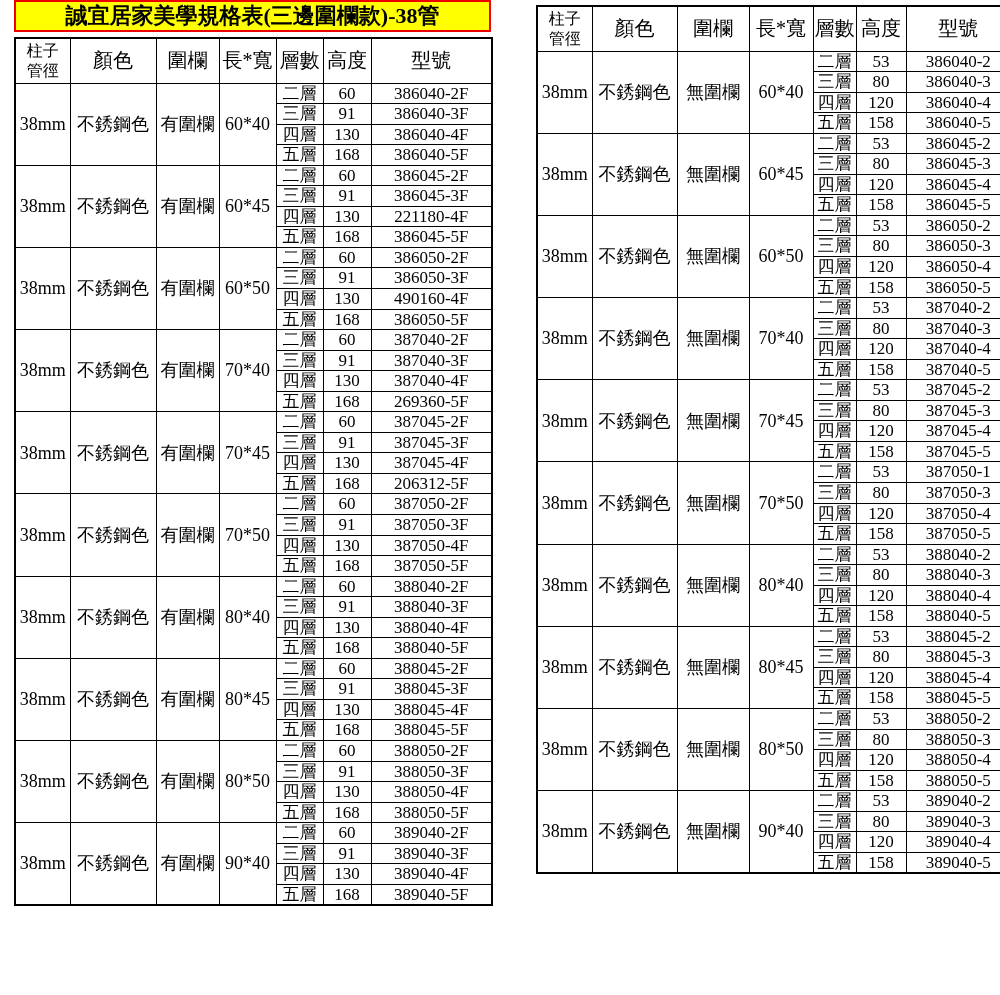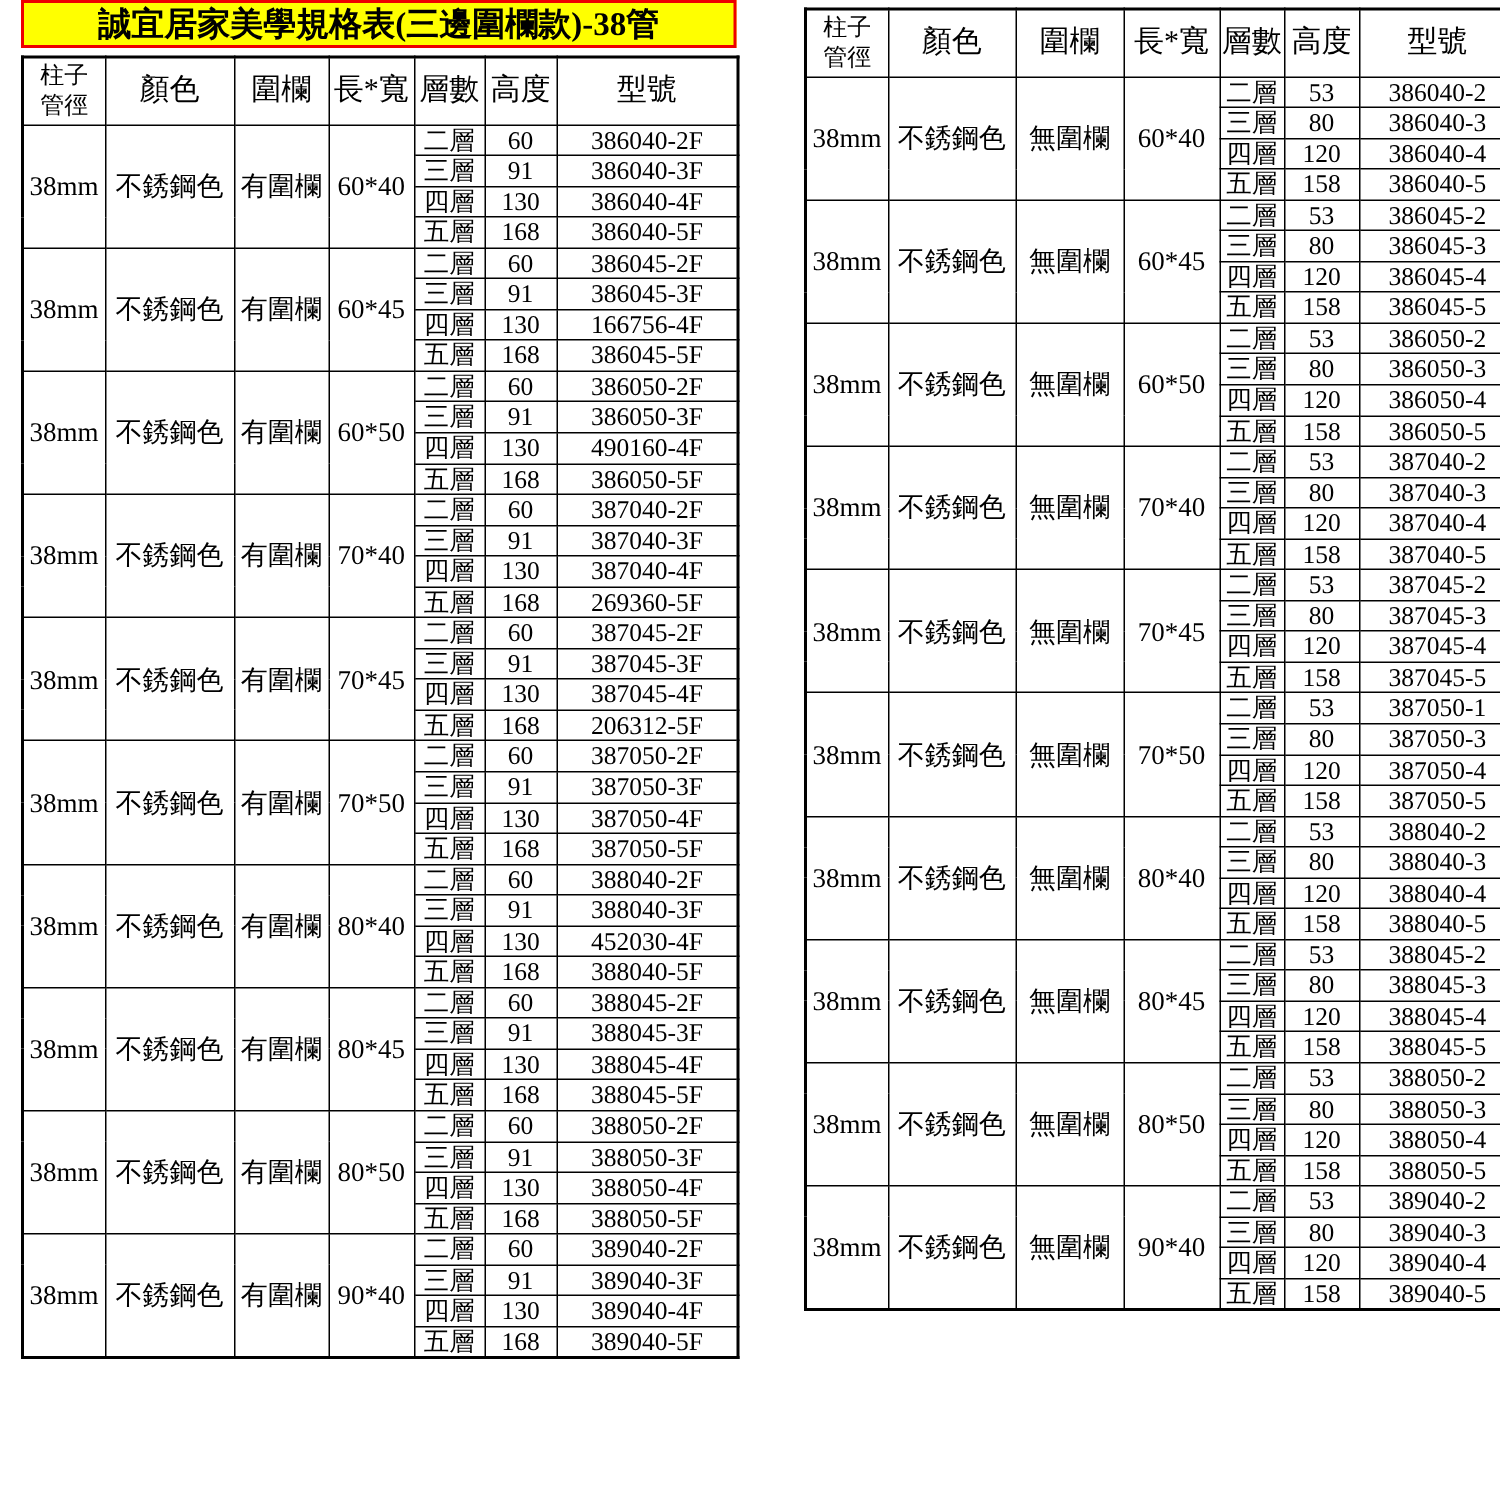--- a/index.html
+++ b/index.html
@@ -107,21 +107,21 @@
             <td>386045-2F</td>
           </tr>
           <tr>
             <td>三層</td>
             <td>91</td>
             <td>386045-3F</td>
           </tr>
           <tr>
             <td>四層</td>
             <td>130</td>
-            <td>166756-4F</td>
+            <td>221180-4F</td>
           </tr>
           <tr>
             <td>五層</td>
             <td>168</td>
             <td>386045-5F</td>
           </tr>
           <tr>
             <td rowspan="4" class="merge-cell">38mm</td>
             <td rowspan="4" class="merge-cell">不銹鋼色</td>
             <td rowspan="4" class="merge-cell">有圍欄</td>
@@ -227,21 +227,21 @@
             <td>388040-2F</td>
           </tr>
           <tr>
             <td>三層</td>
             <td>91</td>
             <td>388040-3F</td>
           </tr>
           <tr>
             <td>四層</td>
             <td>130</td>
-            <td>452030-4F</td>
+            <td>388040-4F</td>
           </tr>
           <tr>
             <td>五層</td>
             <td>168</td>
             <td>388040-5F</td>
           </tr>
           <tr>
             <td rowspan="4" class="merge-cell">38mm</td>
             <td rowspan="4" class="merge-cell">不銹鋼色</td>
             <td rowspan="4" class="merge-cell">有圍欄</td>

